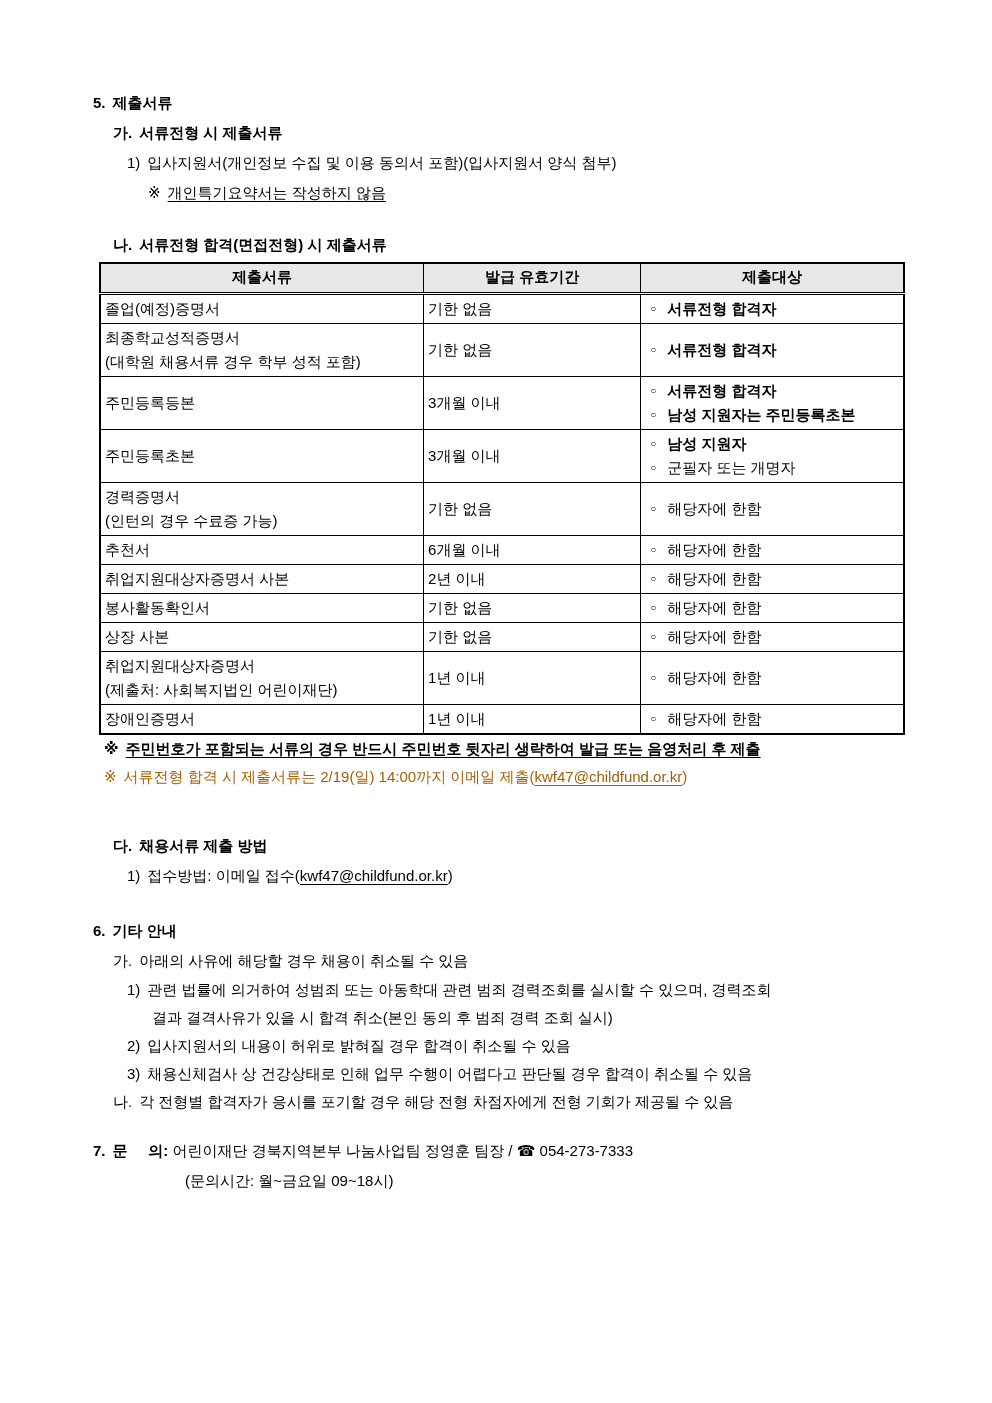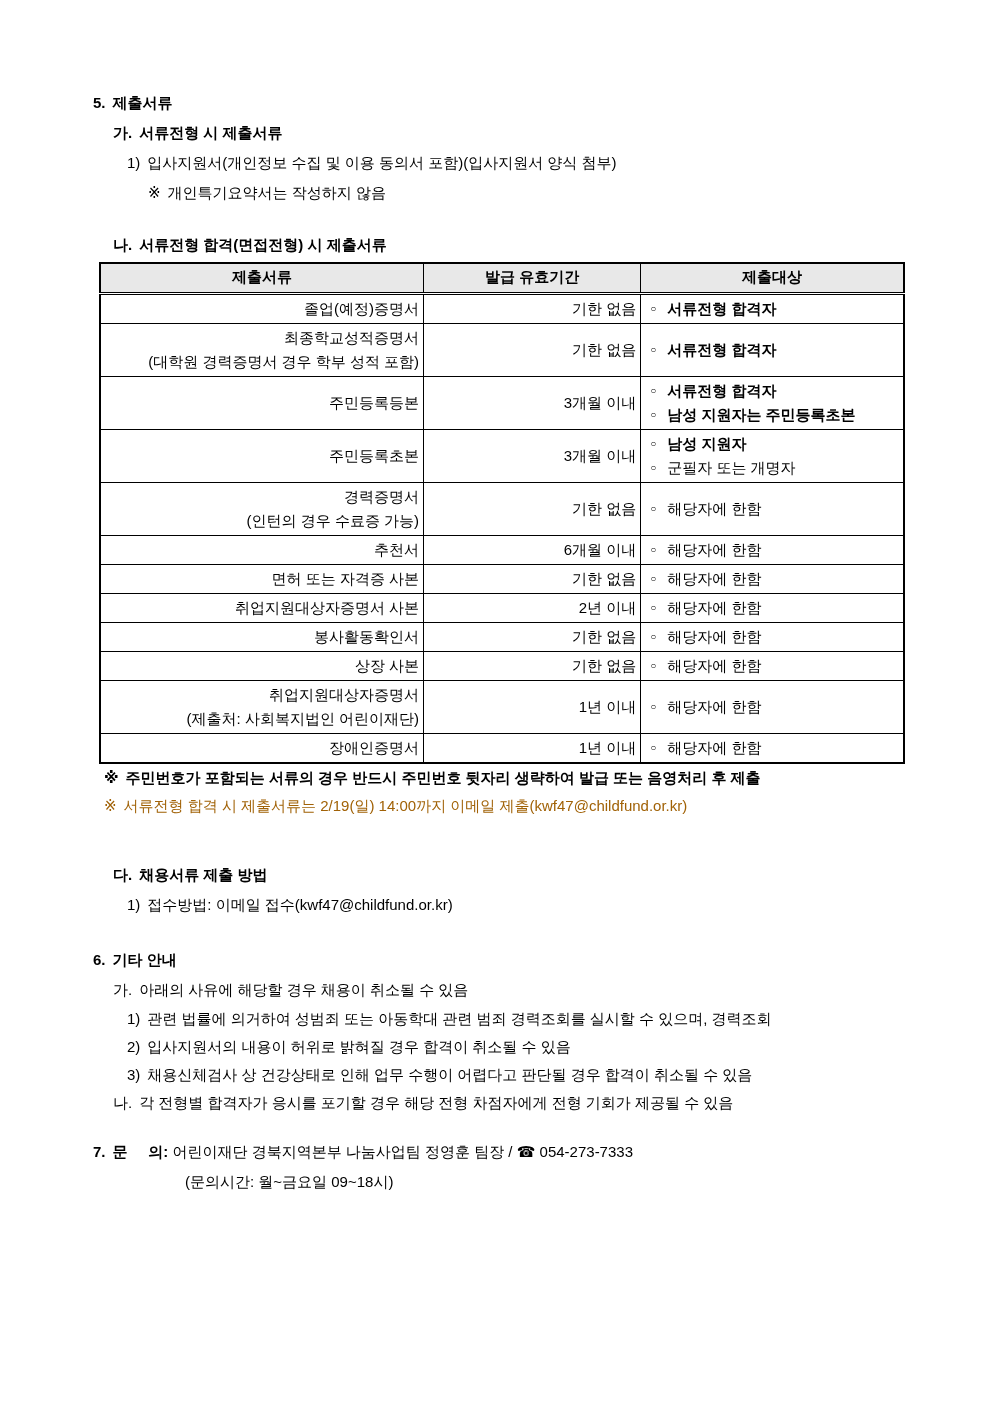--- a/index.html
+++ b/index.html
@@ -9,36 +9,36 @@
     font-family:"Liberation Sans","DejaVu Sans",sans-serif;
     font-size:15px; color:#000; position:relative; overflow:hidden;
   }
   .page { position:absolute; top:0; left:0; width:822px; height:1403px; padding:88px 58px 40px 93px; }
   .row { line-height:30px; white-space:nowrap; }
   .bold { font-weight:bold; }
   .marker { margin-right:7px; }
   .ind-a { padding-left:20px; }
   .ind-num { padding-left:34px; }
   .ind-note { padding-left:55px; }
-  .ul { text-underline-offset:3px; }
+  .ul { text-decoration:underline; text-underline-offset:3px; }
   .blue { color:#a16207; }
   .gap-before-b { margin-top:22px; }
 
   
   table.doc-table {
     width:806px; margin:2px 0 0 6px;
     border-collapse:collapse; table-layout:fixed;
     border:2px solid #000;
   }
   .doc-table th {
     background:#e8e8e8; border:1px solid #000; border-bottom:3px double #000;
     font-weight:bold; height:30px; text-align:center; font-size:15px;
   }
   .doc-table td {
-    border:1px solid #000; text-align:right; vertical-align:middle;
+    border:1px solid #000; text-align:left; vertical-align:middle;
     padding:2px 4px; height:28px; line-height:24px; font-size:15px;
   }
   .doc-table td.c-targets { text-align:left; padding-left:9px; }
   .doc-line { line-height:24px; }
   .target-line { line-height:24px; white-space:nowrap; }
   .bullet { font-size:10px; margin-right:11px; vertical-align:2px; }
 
   .table-note { margin-left:11px; line-height:28px; white-space:nowrap; }
   .table-note:first-of-type { margin-top:6px; }
   .gap-before-c { margin-top:40px; }
@@ -84,21 +84,21 @@
             <div class="doc-line">졸업(예정)증명서</div>
           </td>
           <td>기한 없음</td>
           <td class="c-targets">
             <div class="target-line bold"><span class="bullet">○</span>서류전형 합격자</div>
           </td>
         </tr>
         <tr>
           <td>
             <div class="doc-line">최종학교성적증명서</div>
-            <div class="doc-line">(대학원 경력증명서 경우 학부 성적 포함)</div>
+            <div class="doc-line">(대학원 채용서류 경우 학부 성적 포함)</div>
           </td>
           <td>기한 없음</td>
           <td class="c-targets">
             <div class="target-line bold"><span class="bullet">○</span>서류전형 합격자</div>
           </td>
         </tr>
         <tr>
           <td>
             <div class="doc-line">주민등록등본</div>
           </td>
@@ -132,29 +132,20 @@
           <td>
             <div class="doc-line">추천서</div>
           </td>
           <td>6개월 이내</td>
           <td class="c-targets">
             <div class="target-line"><span class="bullet">○</span>해당자에 한함</div>
           </td>
         </tr>
         <tr>
           <td>
-            <div class="doc-line">면허 또는 자격증 사본</div>
-          </td>
-          <td>기한 없음</td>
-          <td class="c-targets">
-            <div class="target-line"><span class="bullet">○</span>해당자에 한함</div>
-          </td>
-        </tr>
-        <tr>
-          <td>
             <div class="doc-line">취업지원대상자증명서 사본</div>
           </td>
           <td>2년 이내</td>
           <td class="c-targets">
             <div class="target-line"><span class="bullet">○</span>해당자에 한함</div>
           </td>
         </tr>
         <tr>
           <td>
             <div class="doc-line">봉사활동확인서</div>
@@ -202,20 +193,21 @@
   <div class="row ind-a gap-before-c"><span class="marker bold">다.</span><span class="bold">채용서류 제출 방법</span></div>
 
   <div class="row ind-num"><span class="marker">1)</span><span>접수방법: 이메일 접수(</span><span class="ul">kwf47@childfund.or.kr</span><span>)</span></div>
 
 
   <div class="row gap-before-s6"><span class="marker bold">6.</span><span class="bold">기타 안내</span></div>
 
   <div class="row ind-a"><span class="marker">가.</span><span>아래의 사유에 해당할 경우 채용이 취소될 수 있음</span></div>
 
   <div class="sub2-line ind-num"><span class="marker">1)</span><span>관련 법률에 의거하여 성범죄 또는 아동학대 관련 범죄 경력조회를 실시할 수 있으며, 경력조회</span></div>
+  <div class="sub2-line hang-cont"><span>결과 결격사유가 있을 시 합격 취소(본인 동의 후 범죄 경력 조회 실시)</span></div>
 
   <div class="sub2-line ind-num"><span class="marker">2)</span><span>입사지원서의 내용이 허위로 밝혀질 경우 합격이 취소될 수 있음</span></div>
 
   <div class="sub2-line ind-num"><span class="marker">3)</span><span>채용신체검사 상 건강상태로 인해 업무 수행이 어렵다고 판단될 경우 합격이 취소될 수 있음</span></div>
 
   <div class="sub2-line ind-a"><span class="marker">나.</span><span>각 전형별 합격자가 응시를 포기할 경우 해당 전형 차점자에게 전형 기회가 제공될 수 있음</span></div>
 
   <div class="row gap-before-s7"><span class="marker bold">7.</span><span class="bold pre">문     의:</span> <span>어린이재단 경북지역본부 나눔사업팀 정영훈 팀장 /</span> <span>☎</span> <span>054-273-7333</span></div>
 
   <div class="row sec7-hours"><span>(문의시간: 월~금요일 09~18시)</span></div>

